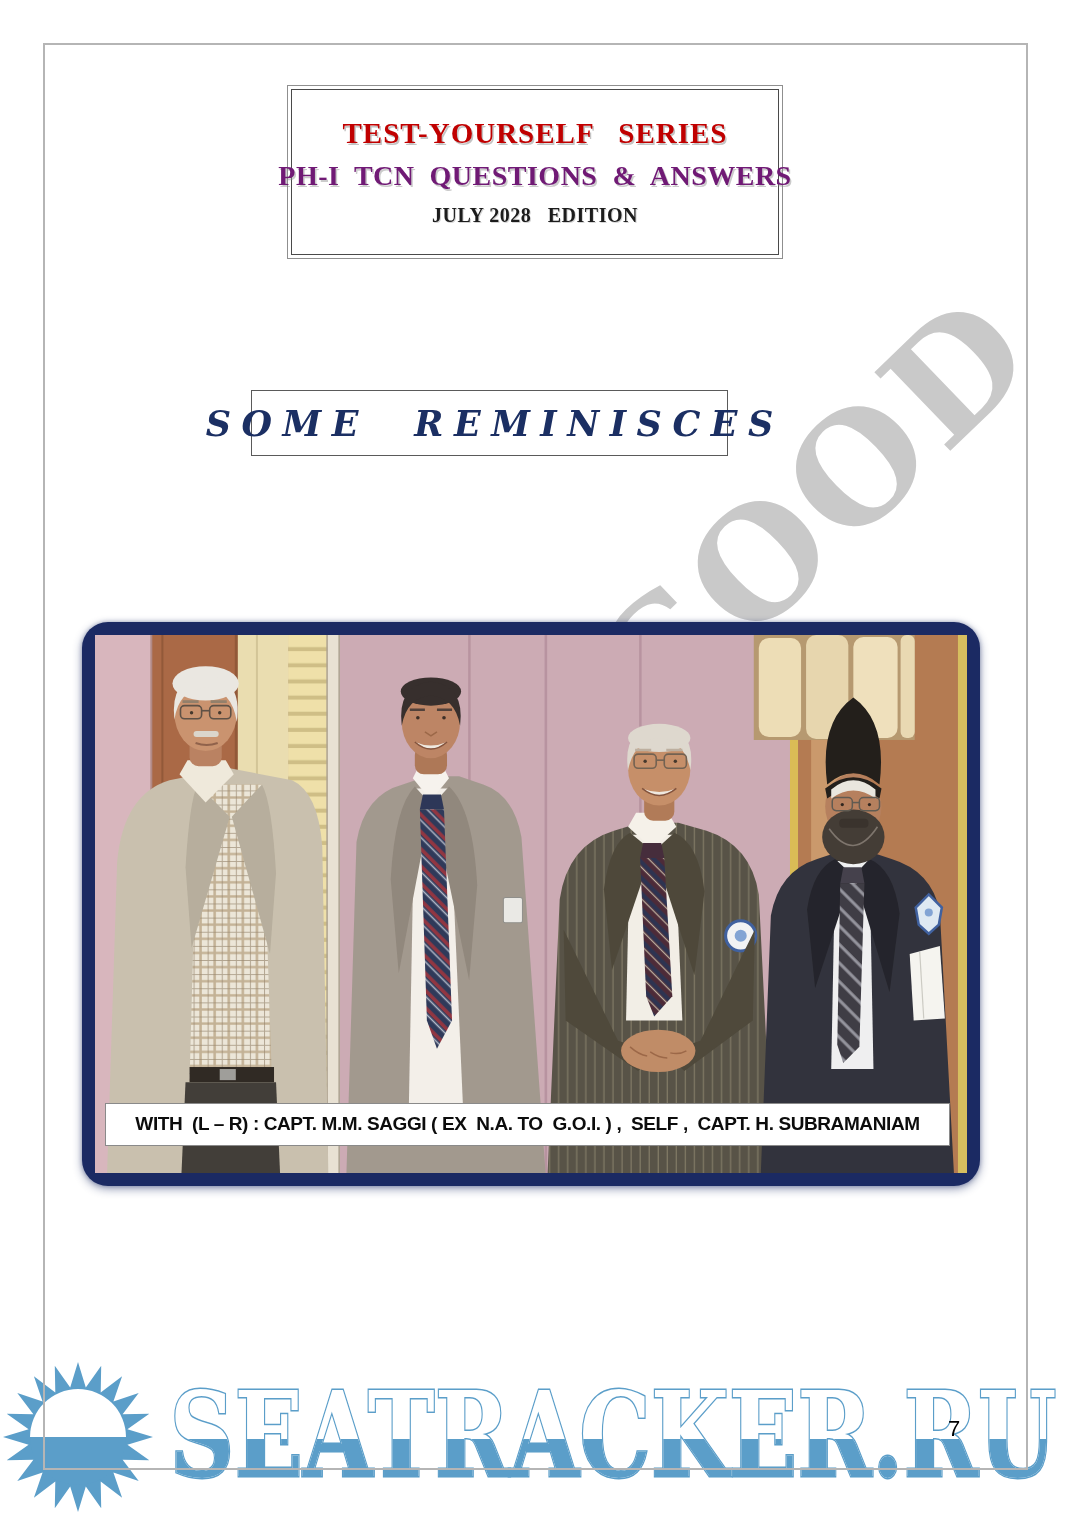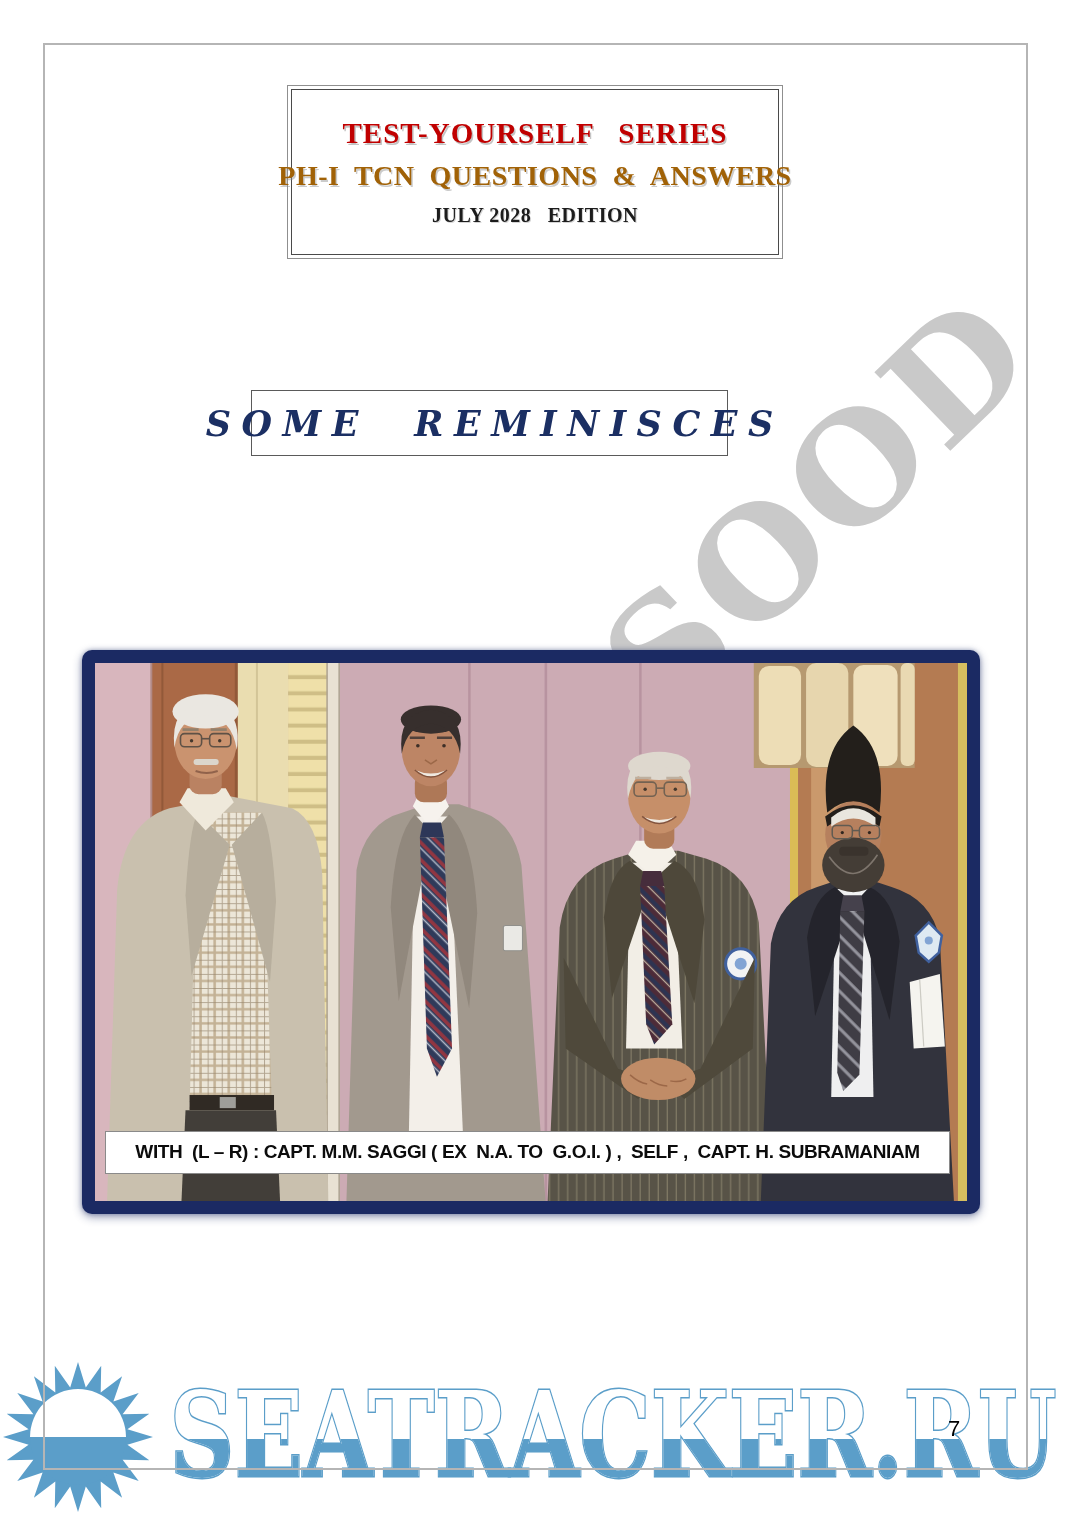--- a/index.html
+++ b/index.html
@@ -25,21 +25,21 @@
   .header-box-inner {
     width:100%; height:100%; border:1px solid #4a4a4a;
     display:flex; flex-direction:column; align-items:center; justify-content:center;
     font-family:"Liberation Serif", serif; text-align:center;
   }
   .hdr-line1 {
     color:#c00000; font-weight:bold; font-size:29px; letter-spacing:1px;
     line-height:42px; text-shadow:1.5px 1.5px 0 rgba(125,125,125,0.45);
   }
   .hdr-line2 {
-    color:#a16207; font-weight:bold; font-size:28px; letter-spacing:0.5px;
+    color:#701a75; font-weight:bold; font-size:28px; letter-spacing:0.5px;
     line-height:44px; text-shadow:1.5px 1.5px 0 rgba(140,140,140,0.45);
   }
   .hdr-line3 {
     color:#1c1c1c; font-weight:bold; font-size:20px; letter-spacing:0.5px;
     line-height:34px; text-shadow:1px 1px 0 rgba(150,150,150,0.4);
   }
   .hdr-line4 {
     color:#1f3c8c; font-weight:bold; font-size:26px; letter-spacing:0.5px;
     line-height:42px; text-shadow:1.5px 1.5px 0 rgba(130,140,170,0.5);
   }
@@ -63,23 +63,22 @@
     transform:rotate(-44deg); z-index:1; pointer-events:none;
   }
   .watermark span {
     font-family:"DejaVu Serif", serif; font-weight:bold; font-size:150px;
     letter-spacing:6px; color:#c9c9c9; line-height:1; white-space:pre;
   }
 
   
   .photo-frame {
     position:absolute; left:82px; top:622px; width:898px; height:564px;
-    background:#1b2a63; border-radius:10px; padding:13px; z-index:3;
+    background:#1b2a63; border-radius:26px; padding:13px; z-index:3;
     box-shadow:0 3px 10px rgba(27,42,99,0.45), 0 0 4px rgba(27,42,99,0.35);
-    margin-top:28px;
   }
   .photo-frame svg.photo { display:block; width:872px; height:538px; }
   .photo-caption {
     position:absolute; left:23px; top:481px; width:845px;
     background:#ffffff; border:1px solid #8a8a8a;
     padding:3px 6px 5px 6px; text-align:center; z-index:4;
   }
   .photo-caption div {
     font-family:"Liberation Sans", sans-serif; font-weight:bold;
     font-size:19px; letter-spacing:-0.4px; color:#0c0c0c; line-height:33px;

